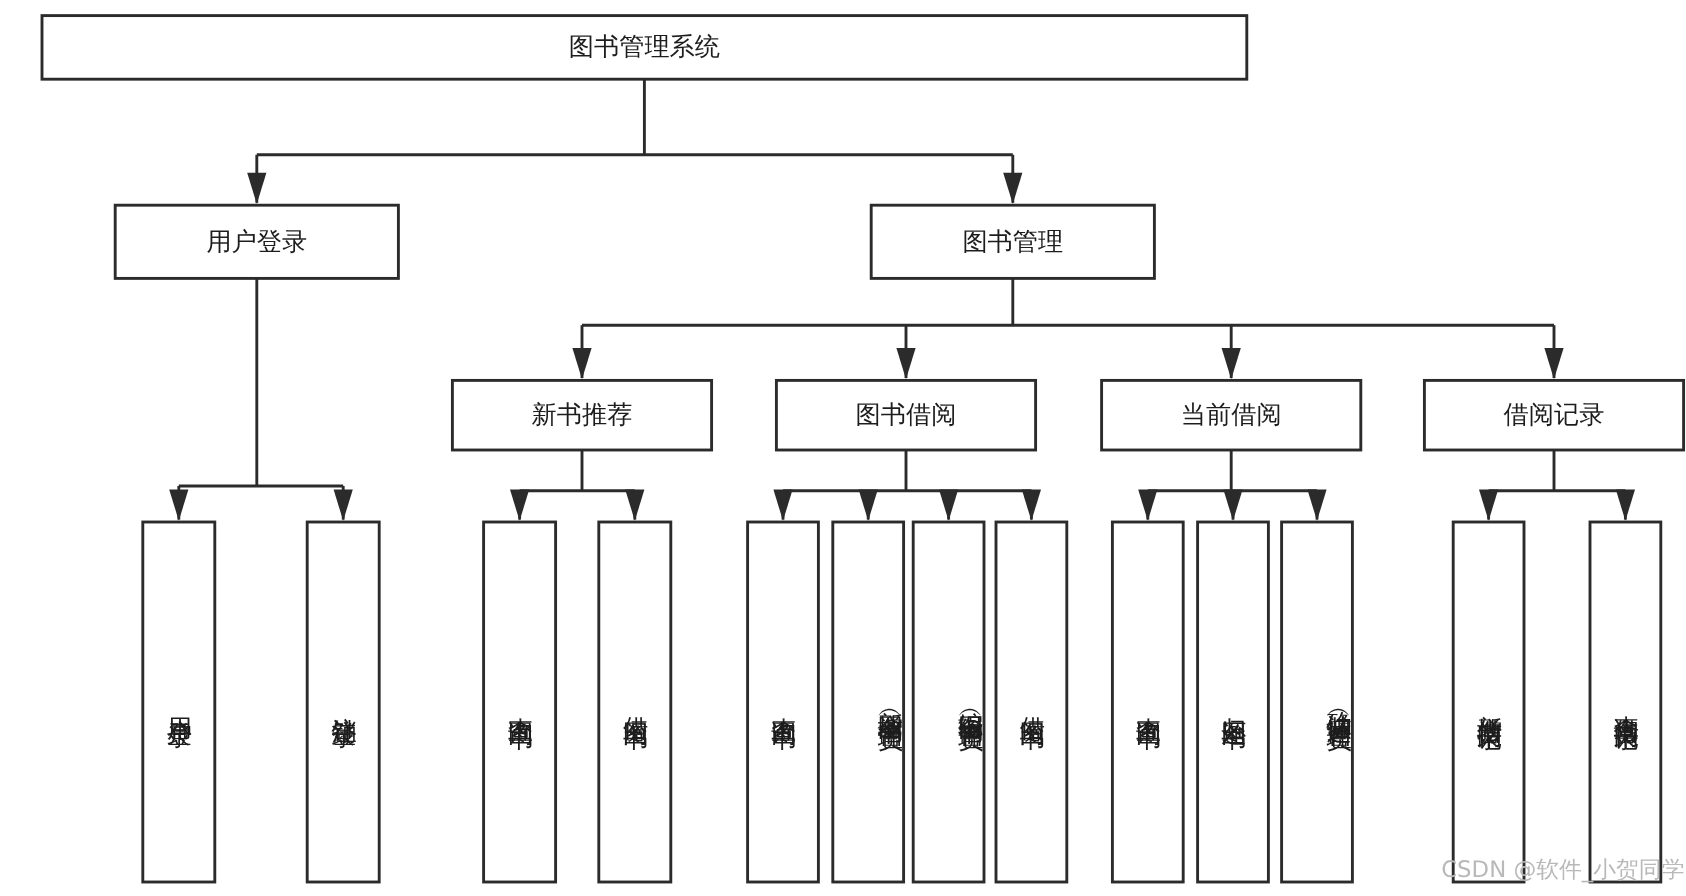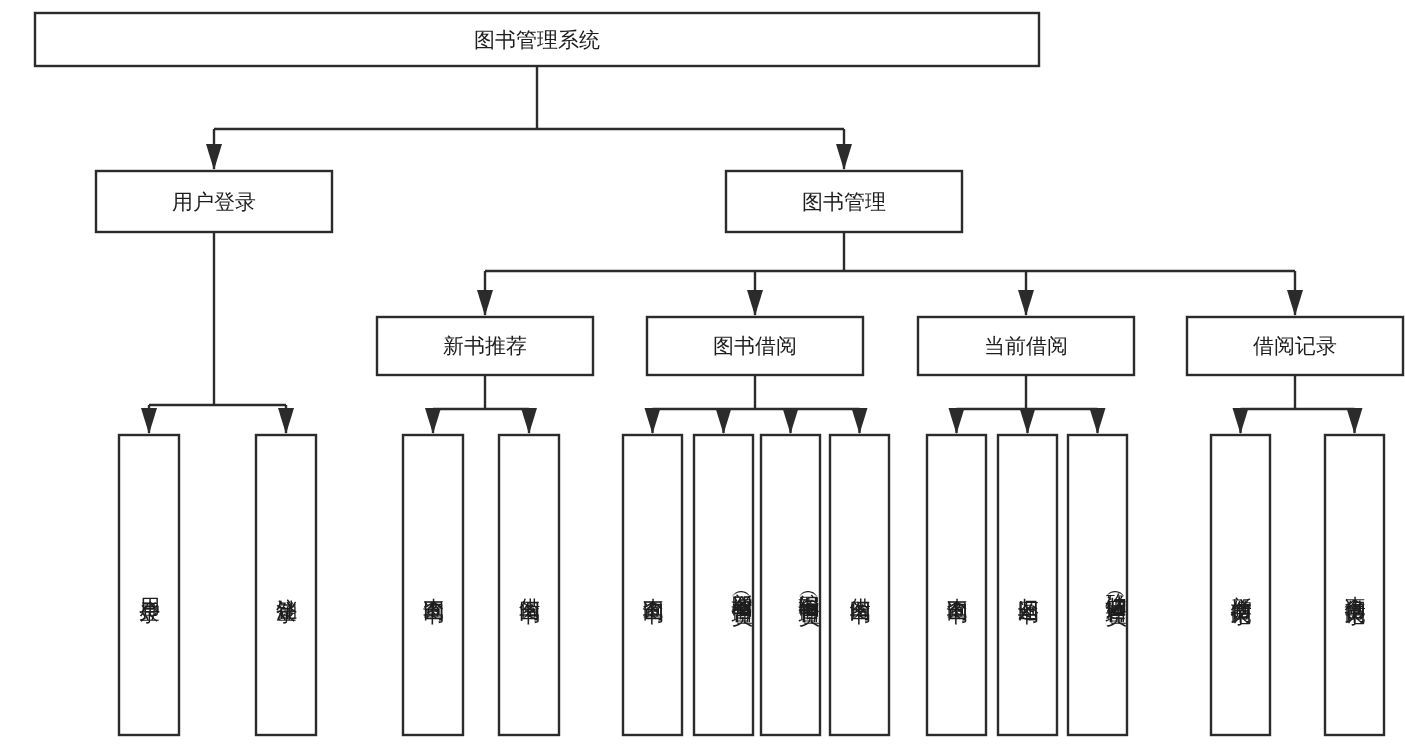--- a/index.html
+++ b/index.html
@@ -180,14 +180,15 @@
       <div class="leaf-label" style="left: 679px; top: 445px; width: 59px; height: 280px;">新增图书（管理员）</div>
       <div class="leaf-label" style="left: 746px; top: 445px; width: 59px; height: 280px;">编辑图书（管理员）</div>
       <div class="leaf-label center-v" style="left: 815px; top: 445px; width: 59px; height: 280px;">借阅图书</div>
       <div class="leaf-label center-v" style="left: 912px; top: 445px; width: 59px; height: 280px;">查询图书</div>
       <div class="leaf-label center-v" style="left: 983px; top: 445px; width: 59px; height: 280px;">归还图书</div>
       <div class="leaf-label" style="left: 1053px; top: 445px; width: 59px; height: 280px;">确认归还（管理员）</div>
       <div class="leaf-label center-v" style="left: 1196px; top: 445px; width: 59px; height: 280px;">新增借阅记录</div>
       <div class="leaf-label center-v" style="left: 1310px; top: 445px; width: 59px; height: 280px;">查询借阅记录</div>
     </div>
 
+  <div class="watermark">CSDN @软件_小贺同学</div>
 
 </div>
 
 </body></html>

